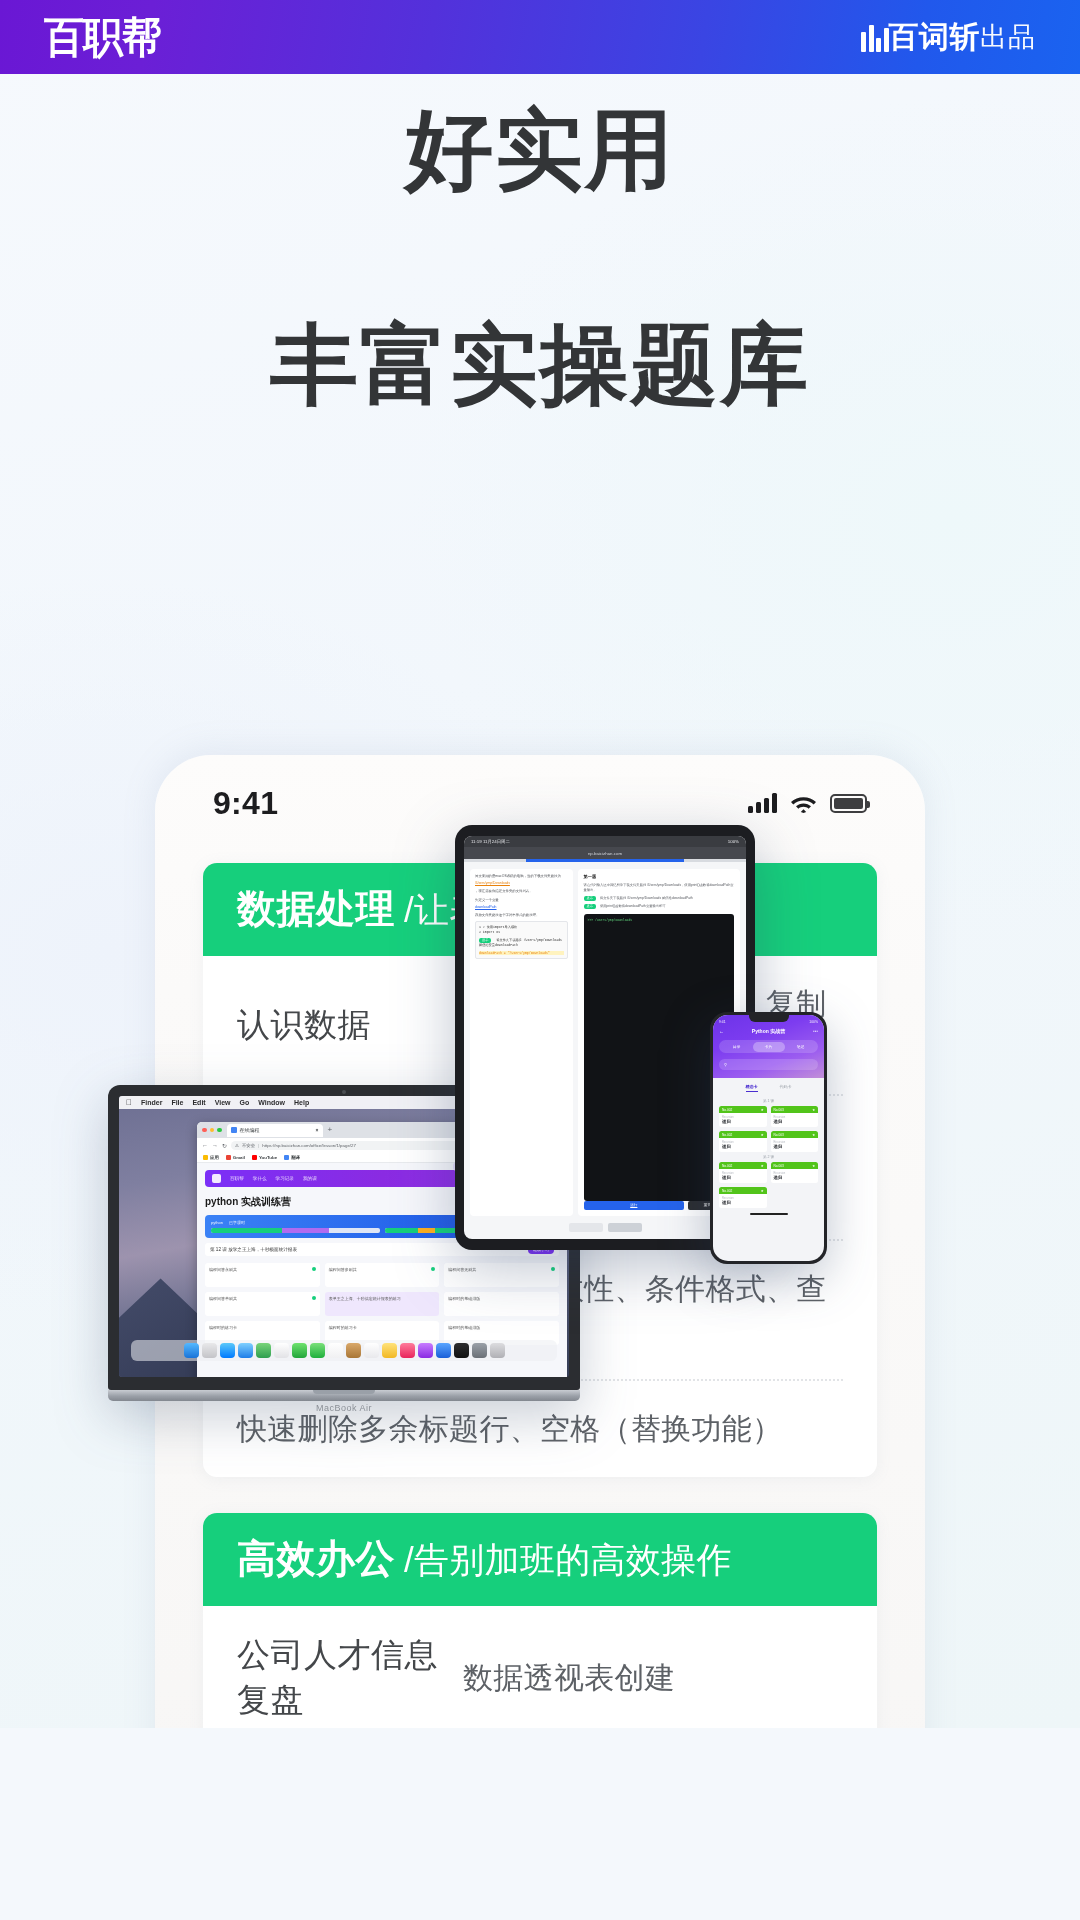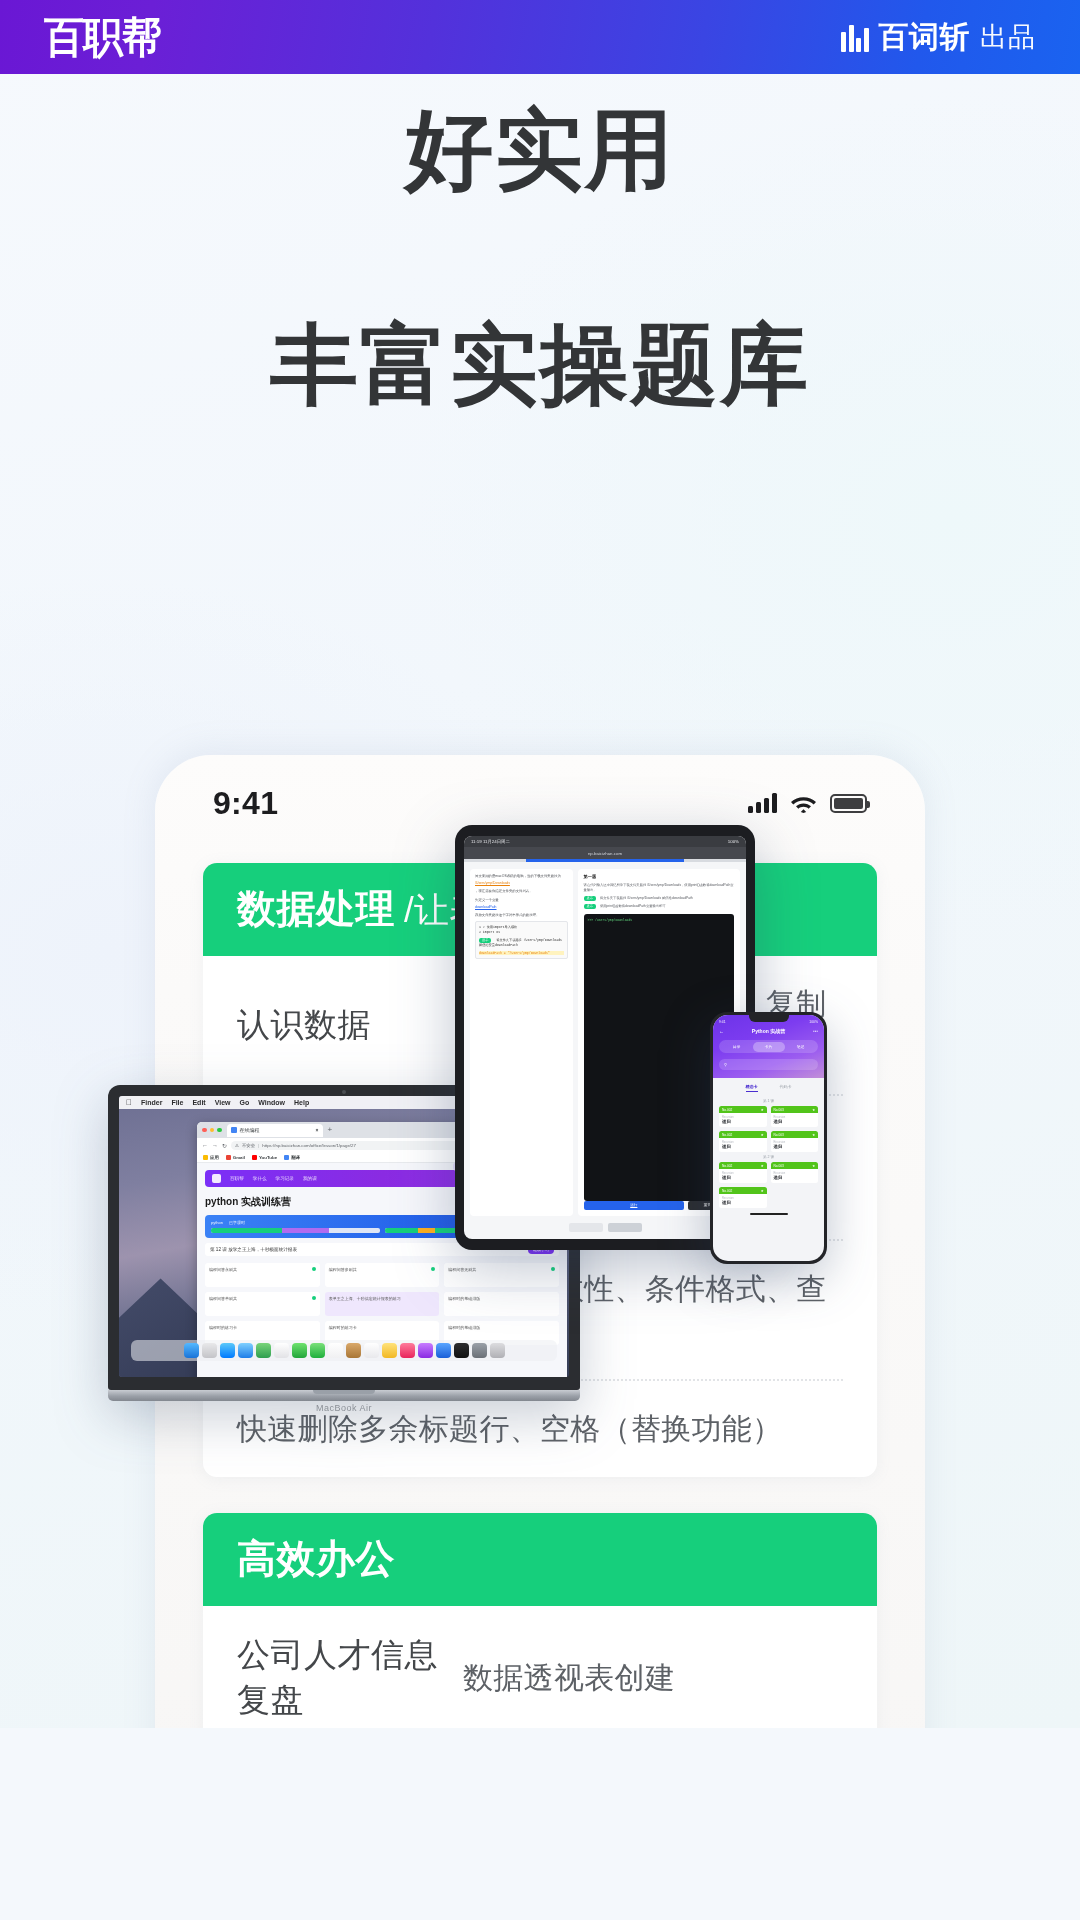--- a/index.html
+++ b/index.html
@@ -31,21 +31,21 @@
     display:flex; align-items:center; justify-content:space-between;
     padding:0 44px;
   }
   .logo-left {
     color:#fff; font-size:40px; font-weight:bold;
     letter-spacing:-1px;
     font-family:"DejaVu Sans","Liberation Sans",sans-serif;
     line-height:1;
     transform:scaleY(1.08);
   }
-  .logo-right { display:flex; align-items:center; gap:10px; }
+  .logo-right { display:flex; align-items:center; }
   .bwz-mark {
     display:flex; align-items:flex-end; gap:2.5px; height:30px;
   }
   .bwz-mark i { display:block; width:5px; background:#fff; border-radius:1px; }
   .bwz-mark i:nth-child(1){ height:20px; }
   .bwz-mark i:nth-child(2){ height:27px; }
   .bwz-mark i:nth-child(3){ height:14px; }
   .bwz-mark i:nth-child(4){ height:24px; }
   .bwz-name {
     color:#fff; font-size:30px; font-weight:bold; line-height:1;
@@ -423,20 +423,21 @@
           </div>
           <div class="row">
             <div class="rv">快速删除多余标题行、空格（替换功能）</div>
           </div>
         </div>
       </div>
 
       <div class="card">
         <div class="card-head">
           <span class="ttl">高效办公</span>
+          <span class="sub">/告别加班的高效操作</span>
         </div>
         <div class="rows">
           <div class="row">
             <div class="rk">公司人才信息复盘</div>
             <div class="rv">数据透视表创建</div>
           </div>
         </div>
       </div>
 
     </div>

